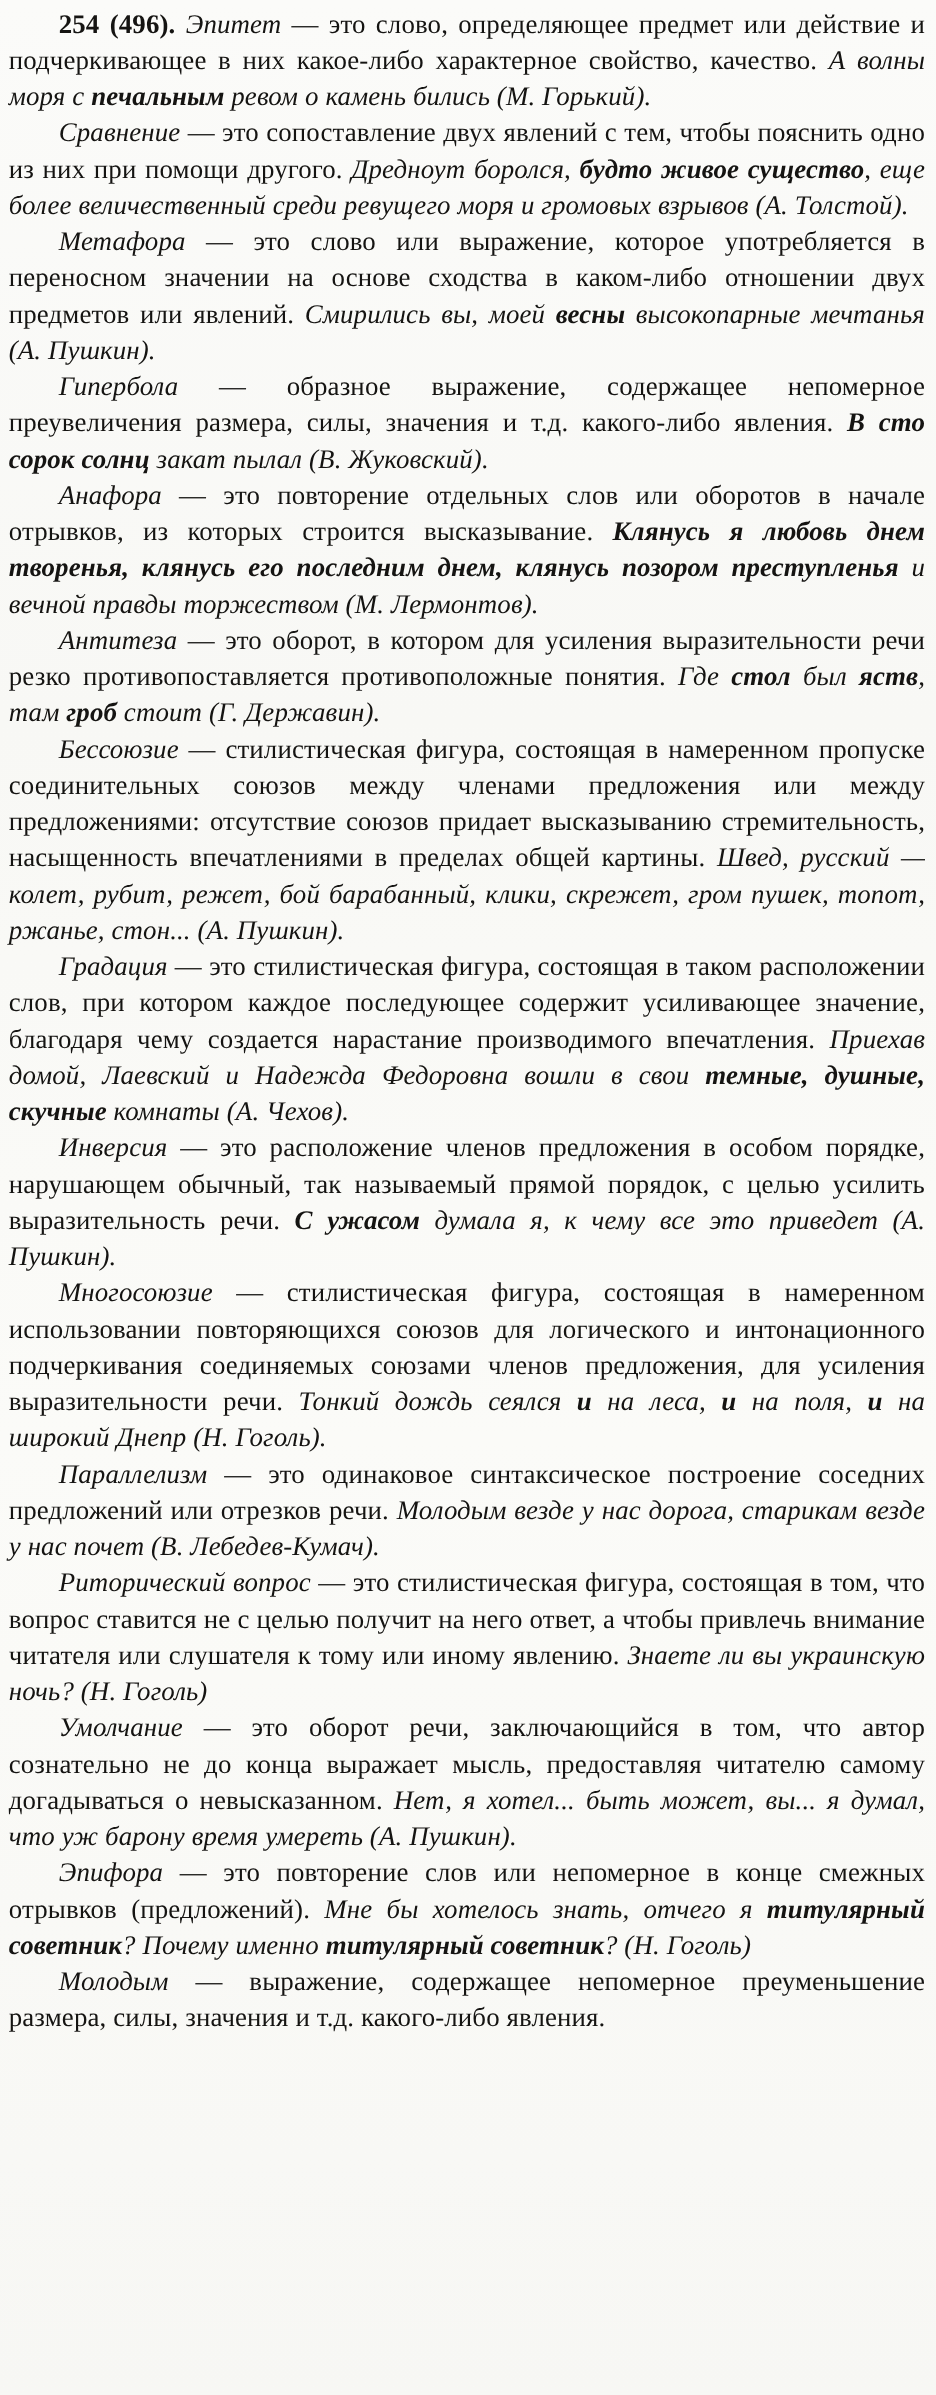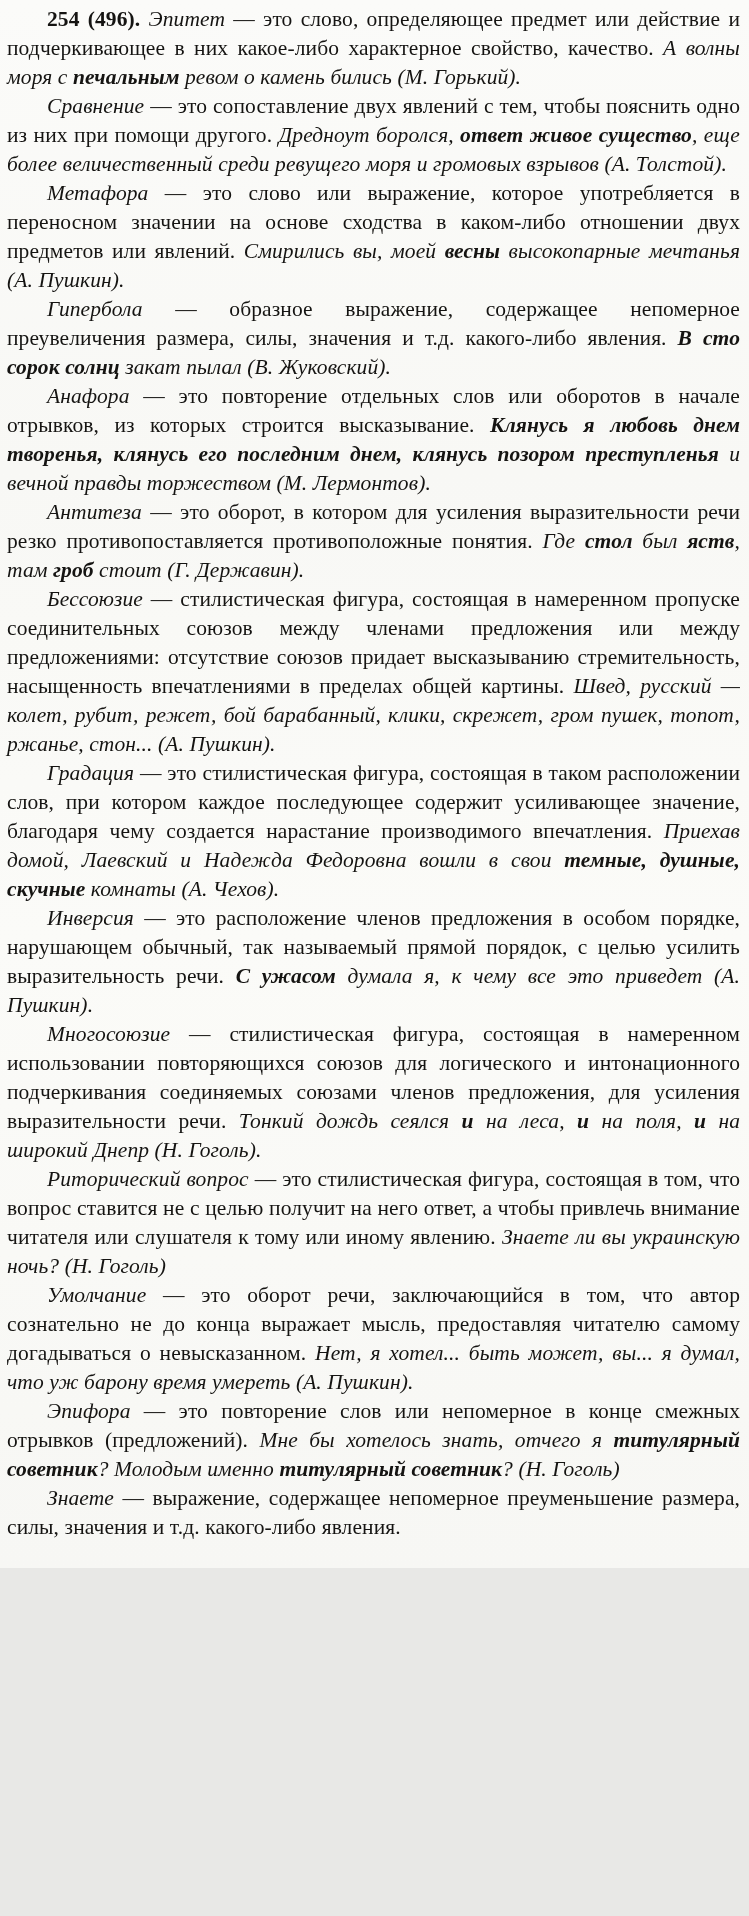--- a/index.html
+++ b/index.html
@@ -3,21 +3,21 @@
 <meta charset="utf-8">
 <style>
   html, body {
     margin: 0;
     padding: 0;
     background: #e8e8e6;
   }
   .page {
     position: relative;
     width: 749px;
-    height: 1568px;
+    height: 1916px;
     margin: 0;
     box-sizing: border-box;
     background:
       linear-gradient(180deg, #fbfbf9 0%, #f8f8f5 30%, #fbfbf8 60%, #f7f7f4 100%);
     color: #151412;
     font-family: "Liberation Serif", "DejaVu Serif", serif;
     font-size: 21.5px;
     line-height: 29px;
     padding: 5px 9px 6px 7px;
     overflow: hidden;
@@ -32,27 +32,28 @@
   .seg-i  { font-style: italic; font-weight: normal; }
   .seg-b  { font-style: normal; font-weight: bold; }
   .seg-bi { font-style: italic; font-weight: bold; }
 </style>
 </head>
 <body>
 
 <div class="page">
   <div id="doc-body">
       <p class="para"><span class="seg-b">254 (496).</span><span class="seg-n"> </span><span class="seg-i">Эпитет</span><span class="seg-n"> — это слово, определяющее предмет или действие и подчеркивающее в них какое-либо характерное свойство, качество. </span><span class="seg-i">А волны моря с </span><span class="seg-bi">печальным</span><span class="seg-i"> ревом о камень бились (М. Горький).</span></p>
-      <p class="para"><span class="seg-i">Сравнение</span><span class="seg-n"> — это сопоставление двух явлений с тем, чтобы пояснить одно из них при помощи другого. </span><span class="seg-i">Дредноут боролся, </span><span class="seg-bi">ответ живое существо</span><span class="seg-i">, еще более величественный среди ревущего моря и громовых взрывов (А. Толстой).</span></p>
+      <p class="para"><span class="seg-i">Сравнение</span><span class="seg-n"> — это сопоставление двух явлений с тем, чтобы пояснить одно из них при помощи другого. </span><span class="seg-i">Дредноут боролся, </span><span class="seg-bi">будто живое существо</span><span class="seg-i">, еще более величественный среди ревущего моря и громовых взрывов (А. Толстой).</span></p>
       <p class="para"><span class="seg-i">Метафора</span><span class="seg-n"> — это слово или выражение, которое употребляется в переносном значении на основе сходства в каком-либо отношении двух предметов или явлений. </span><span class="seg-i">Смирились вы, моей </span><span class="seg-bi">весны</span><span class="seg-i"> высокопарные мечтанья (А. Пушкин).</span></p>
       <p class="para"><span class="seg-i">Гипербола</span><span class="seg-n"> — образное выражение, содержащее непомерное преувеличения размера, силы, значения и т.д. какого-либо явления. </span><span class="seg-bi">В сто сорок солнц</span><span class="seg-i"> закат пылал (В. Жуковский).</span></p>
       <p class="para"><span class="seg-i">Анафора</span><span class="seg-n"> — это повторение отдельных слов или оборотов в начале отрывков, из которых строится высказывание. </span><span class="seg-bi">Клянусь я любовь днем творенья, клянусь его последним днем, клянусь позором преступленья</span><span class="seg-i"> и вечной правды торжеством (М. Лермонтов).</span></p>
       <p class="para"><span class="seg-i">Антитеза</span><span class="seg-n"> — это оборот, в котором для усиления выразительности речи резко противопоставляется противоположные понятия. </span><span class="seg-i">Где </span><span class="seg-bi">стол</span><span class="seg-i"> был </span><span class="seg-bi">яств</span><span class="seg-i">, там </span><span class="seg-bi">гроб</span><span class="seg-i"> стоит (Г. Державин).</span></p>
       <p class="para"><span class="seg-i">Бессоюзие</span><span class="seg-n"> — стилистическая фигура, состоящая в намеренном пропуске соединительных союзов между членами предложения или между предложениями: отсутствие союзов придает высказыванию стремительность, насыщенность впечатлениями в пределах общей картины. </span><span class="seg-i">Швед, русский — колет, рубит, режет, бой барабанный, клики, скрежет, гром пушек, топот, ржанье, стон... (А. Пушкин).</span></p>
       <p class="para"><span class="seg-i">Градация</span><span class="seg-n"> — это стилистическая фигура, состоящая в таком расположении слов, при котором каждое последующее содержит усиливающее значение, благодаря чему создается нарастание производимого впечатления. </span><span class="seg-i">Приехав домой, Лаевский и Надежда Федоровна вошли в свои </span><span class="seg-bi">темные, душные, скучные</span><span class="seg-i"> комнаты (А. Чехов).</span></p>
       <p class="para"><span class="seg-i">Инверсия</span><span class="seg-n"> — это расположение членов предложения в особом порядке, нарушающем обычный, так называемый прямой порядок, с целью усилить выразительность речи. </span><span class="seg-bi">С ужасом</span><span class="seg-i"> думала я, к чему все это приведет (А. Пушкин).</span></p>
       <p class="para"><span class="seg-i">Многосоюзие</span><span class="seg-n"> — стилистическая фигура, состоящая в намеренном использовании повторяющихся союзов для логического и интонационного подчеркивания соединяемых союзами членов предложения, для усиления выразительности речи. </span><span class="seg-i">Тонкий дождь сеялся </span><span class="seg-bi">и</span><span class="seg-i"> на леса, </span><span class="seg-bi">и</span><span class="seg-i"> на поля, </span><span class="seg-bi">и</span><span class="seg-i"> на широкий Днепр (Н. Гоголь).</span></p>
+      <p class="para"><span class="seg-i">Параллелизм</span><span class="seg-n"> — это одинаковое синтаксическое построение соседних предложений или отрезков речи. </span><span class="seg-i">Молодым везде у нас дорога, старикам везде у нас почет (В. Лебедев-Кумач).</span></p>
       <p class="para"><span class="seg-i">Риторический вопрос</span><span class="seg-n"> — это стилистическая фигура, состоящая в том, что вопрос ставится не с целью получит на него ответ, а чтобы привлечь внимание читателя или слушателя к тому или иному явлению. </span><span class="seg-i">Знаете ли вы украинскую ночь? (Н. Гоголь)</span></p>
       <p class="para"><span class="seg-i">Умолчание</span><span class="seg-n"> — это оборот речи, заключающийся в том, что автор сознательно не до конца выражает мысль, предоставляя читателю самому догадываться о невысказанном. </span><span class="seg-i">Нет, я хотел... быть может, вы... я думал, что уж барону время умереть (А. Пушкин).</span></p>
-      <p class="para"><span class="seg-i">Эпифора</span><span class="seg-n"> — это повторение слов или непомерное в конце смежных отрывков (предложений). </span><span class="seg-i">Мне бы хотелось знать, отчего я </span><span class="seg-bi">титулярный советник</span><span class="seg-i">? Молодым именно </span><span class="seg-bi">титулярный советник</span><span class="seg-i">? (Н. Гоголь)</span></p>
-      <p class="para"><span class="seg-i">Знаете</span><span class="seg-n"> — выражение, содержащее непомерное преуменьшение размера, силы, значения и т.д. какого-либо явления. </span></p>
+      <p class="para"><span class="seg-i">Эпифора</span><span class="seg-n"> — это повторение слов или непомерное в конце смежных отрывков (предложений). </span><span class="seg-i">Мне бы хотелось знать, отчего я </span><span class="seg-bi">титулярный советник</span><span class="seg-i">? Почему именно </span><span class="seg-bi">титулярный советник</span><span class="seg-i">? (Н. Гоголь)</span></p>
+      <p class="para"><span class="seg-i">Молодым</span><span class="seg-n"> — выражение, содержащее непомерное преуменьшение размера, силы, значения и т.д. какого-либо явления. </span></p>
     </div>
 </div>
 
 </body></html>

